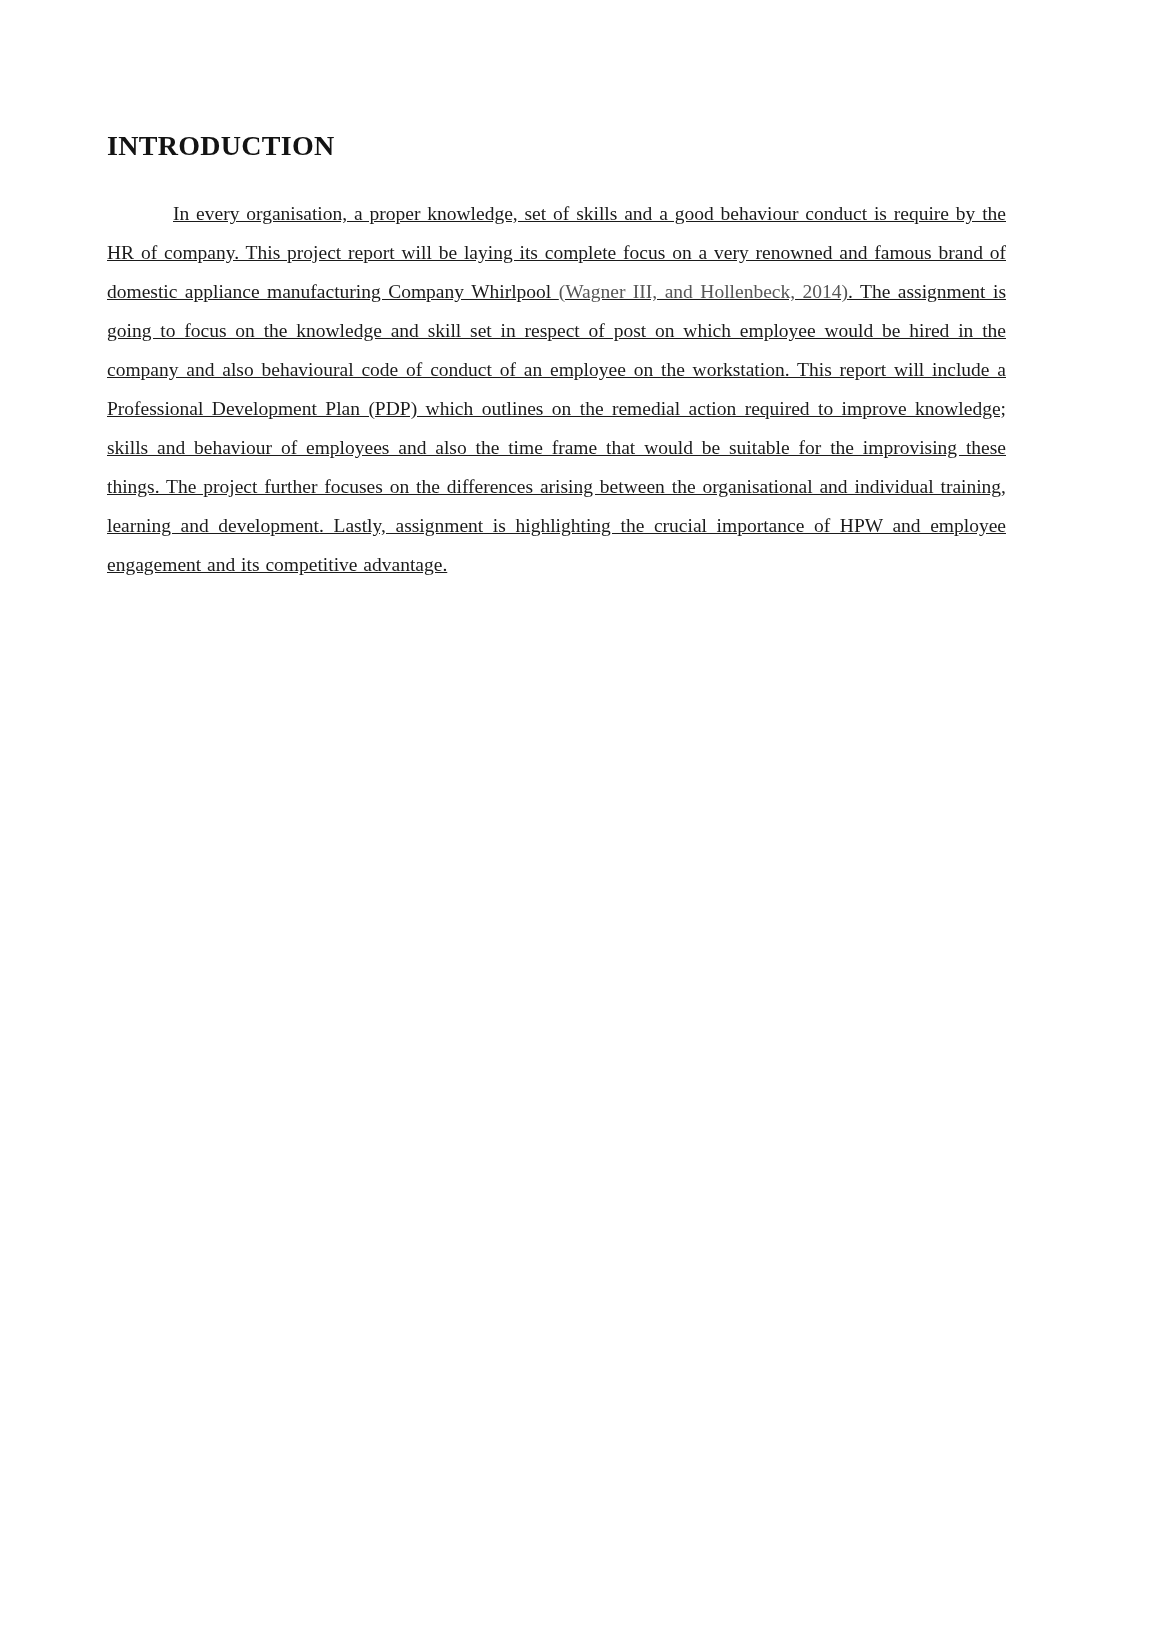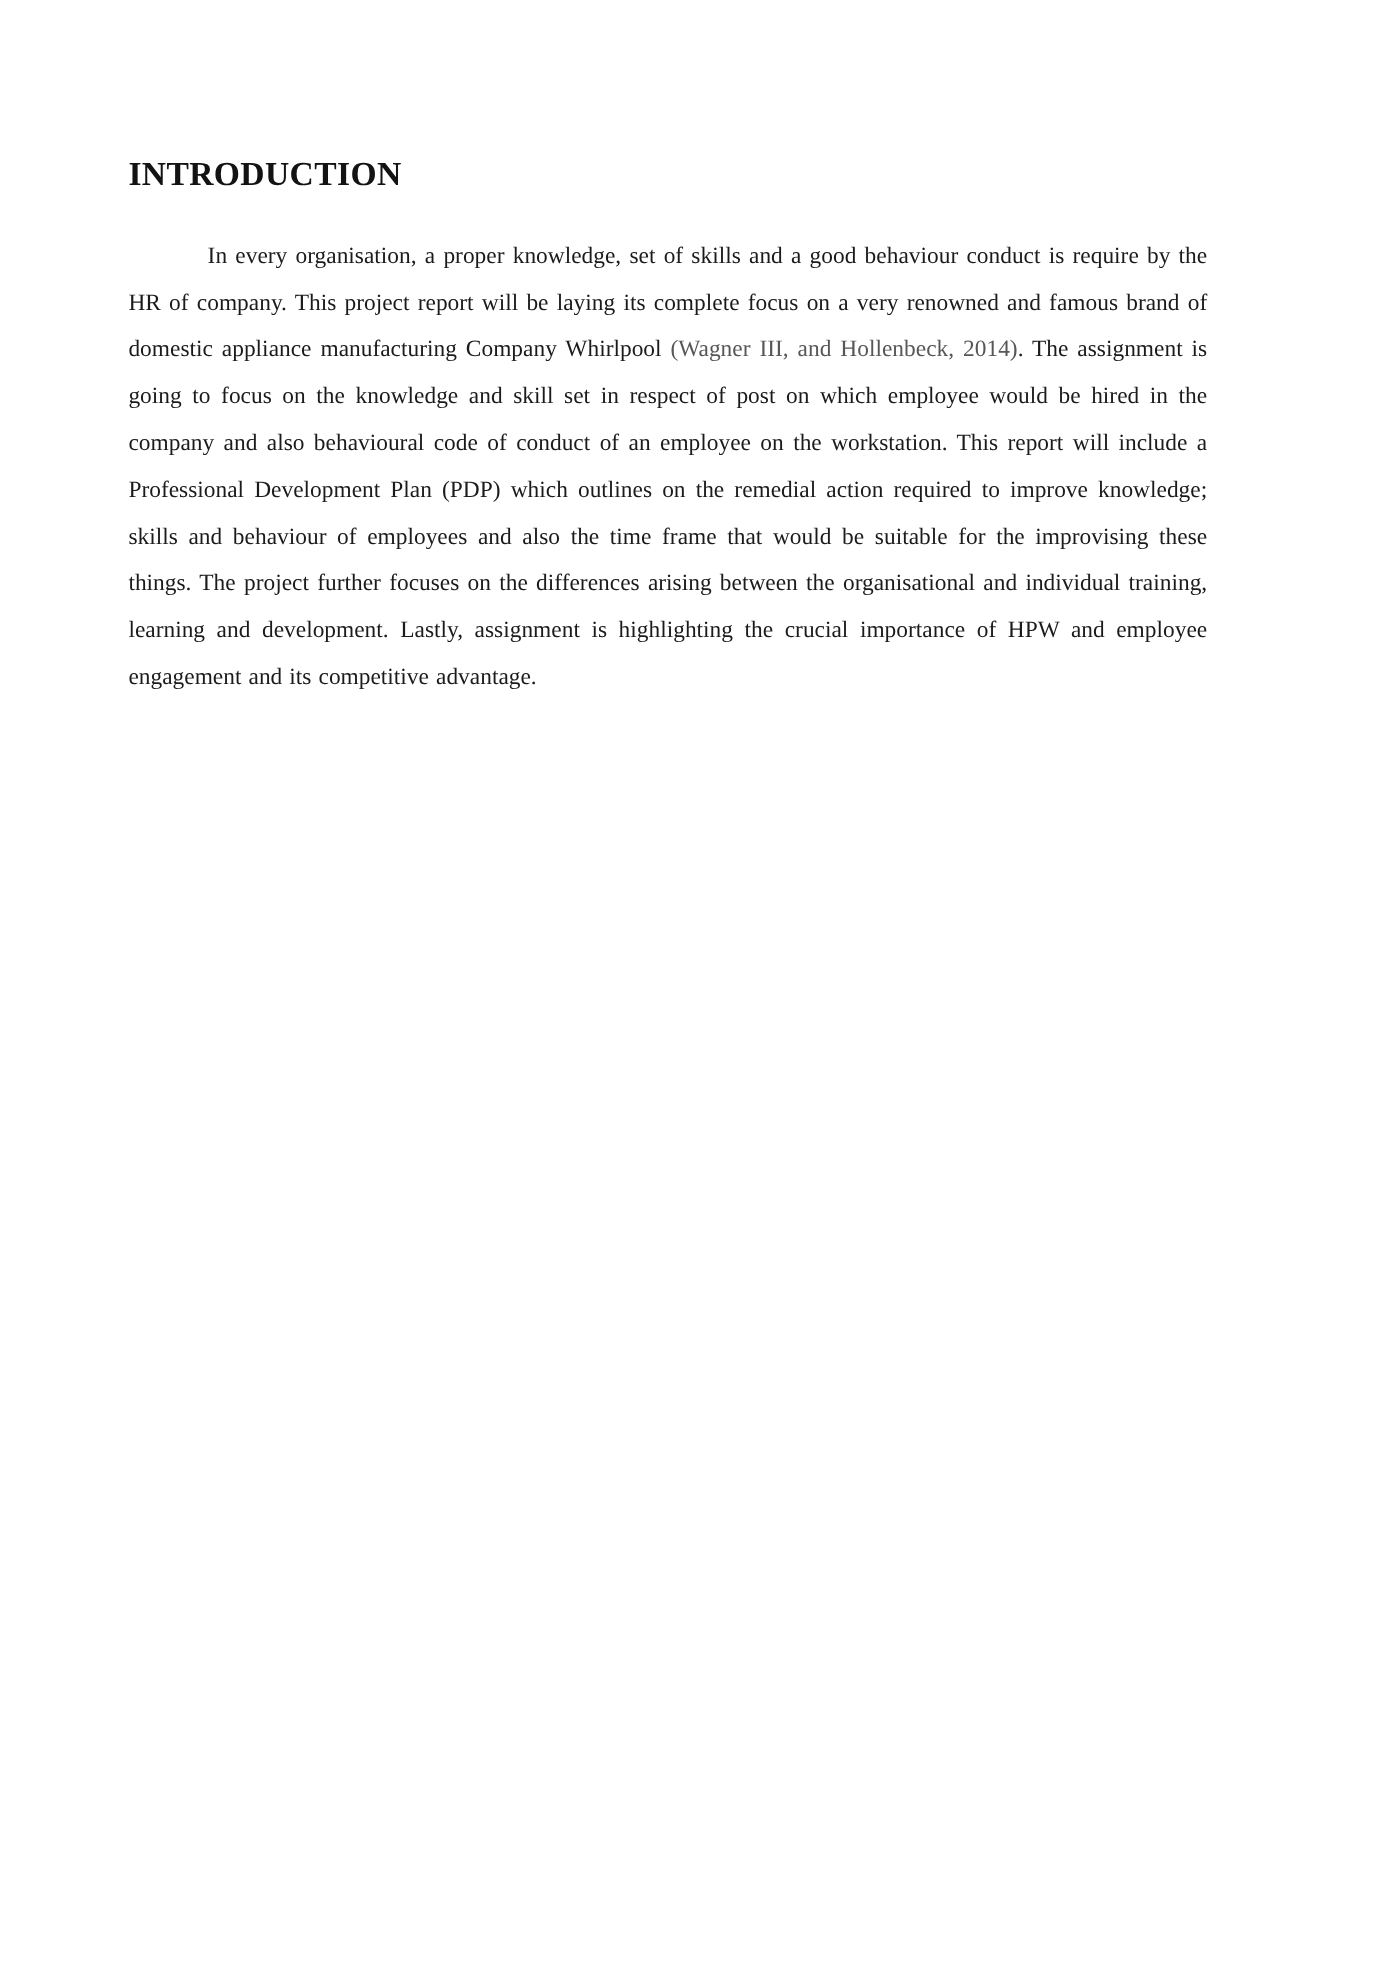--- a/index.html
+++ b/index.html
@@ -25,20 +25,21 @@
     font-family: "Liberation Serif", "DejaVu Serif", serif;
   }
   .body-text {
     font-size: 19.5px;
     line-height: 39px;
     color: #1b1b1b;
     text-align: justify;
     text-indent: 66px;
     margin: 0;
     word-spacing: 1px;
+    text-decoration: underline;
   }
   .citation {
     color: #575757;
   }
 </style>
 </head>
 <body>
 
 <div class="page">
   <h1 class="heading">INTRODUCTION</h1>

